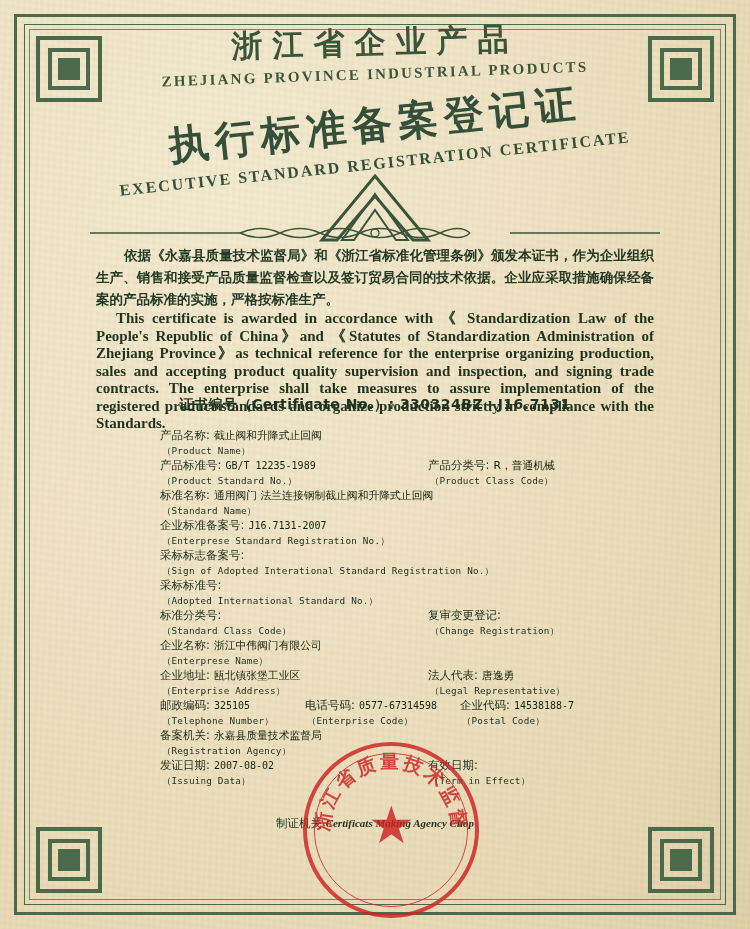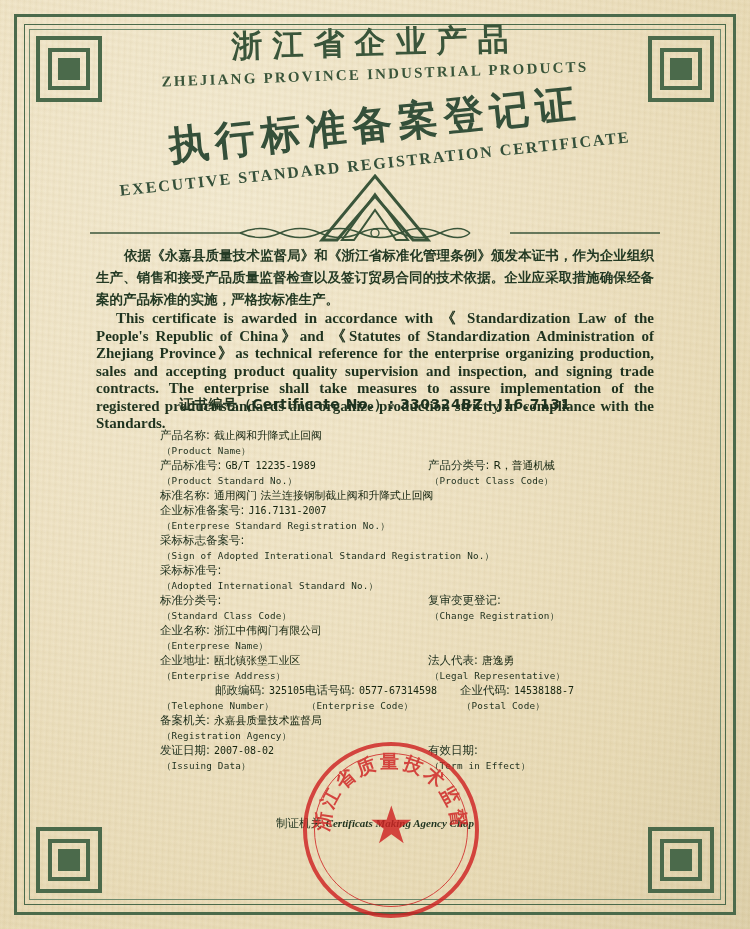--- a/index.html
+++ b/index.html
@@ -347,20 +347,25 @@
         <span class="lbl-en sub">（Product Class Code）</span>
       </div>
     </div>
 
     <div class="frow">
       <div class="fcol">
         <span class="lbl-cn">标准名称:</span>
         <span class="val">通用阀门 法兰连接钢制截止阀和升降式止回阀</span>
       </div>
     </div>
+    <div class="frow">
+      <div class="fcol">
+        <span class="lbl-en sub">（Standard Name）</span>
+      </div>
+    </div>
 
     <div class="frow">
       <div class="fcol">
         <span class="lbl-cn">企业标准备案号:</span>
         <span class="val-mono">J16.7131-2007</span>
       </div>
     </div>
     <div class="frow">
       <div class="fcol">
         <span class="lbl-en sub">（Enterprese Standard Registration No.）</span>
@@ -435,21 +440,21 @@
     <div class="frow">
       <div class="fcol left">
         <span class="lbl-en sub">（Enterprise Address）</span>
       </div>
       <div class="fcol right">
         <span class="lbl-en sub">（Legal Representative）</span>
       </div>
     </div>
 
     <div class="frow">
-      <div class="fcol" style="width:145px;flex:none;justify-content:flex-end;">
+      <div class="fcol" style="width:145px;flex:none;">
         <span class="lbl-cn">邮政编码:</span>
         <span class="val-mono">325105</span>
       </div>
       <div class="fcol" style="width:155px;flex:none;">
         <span class="lbl-cn">电话号码:</span>
         <span class="val-mono">0577-67314598</span>
       </div>
       <div class="fcol">
         <span class="lbl-cn">企业代码:</span>
         <span class="val-mono">14538188-7</span>

